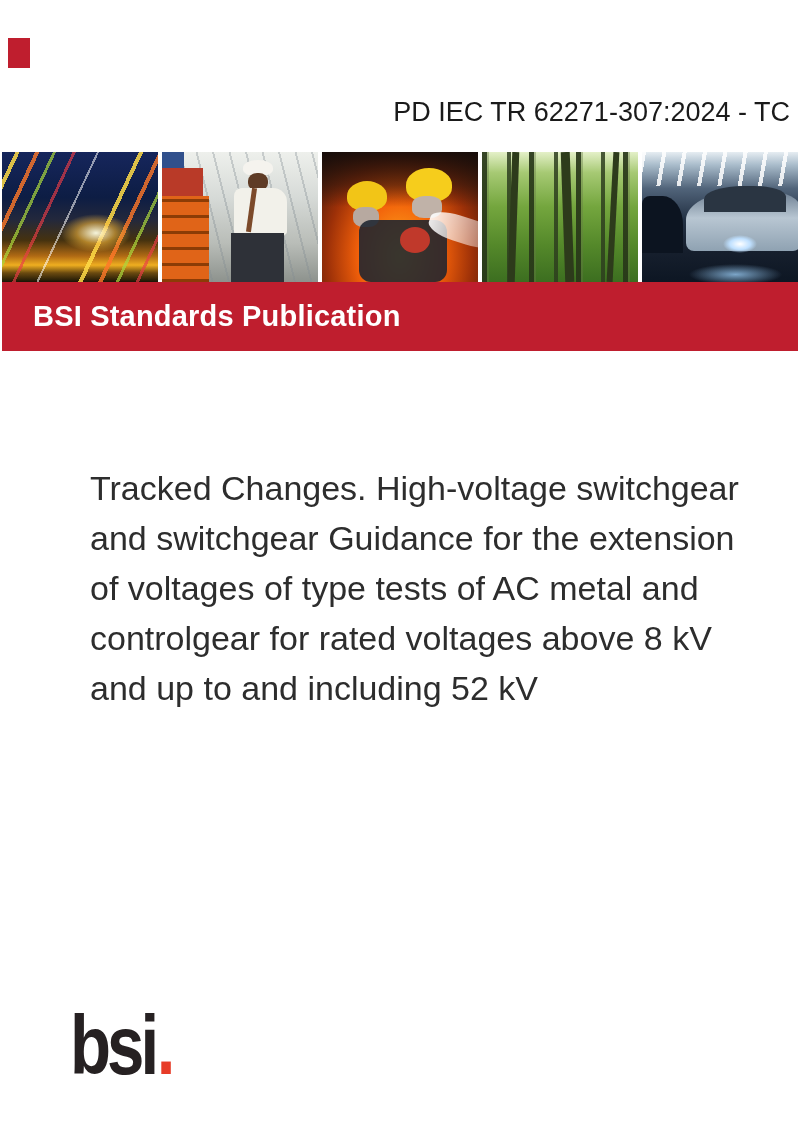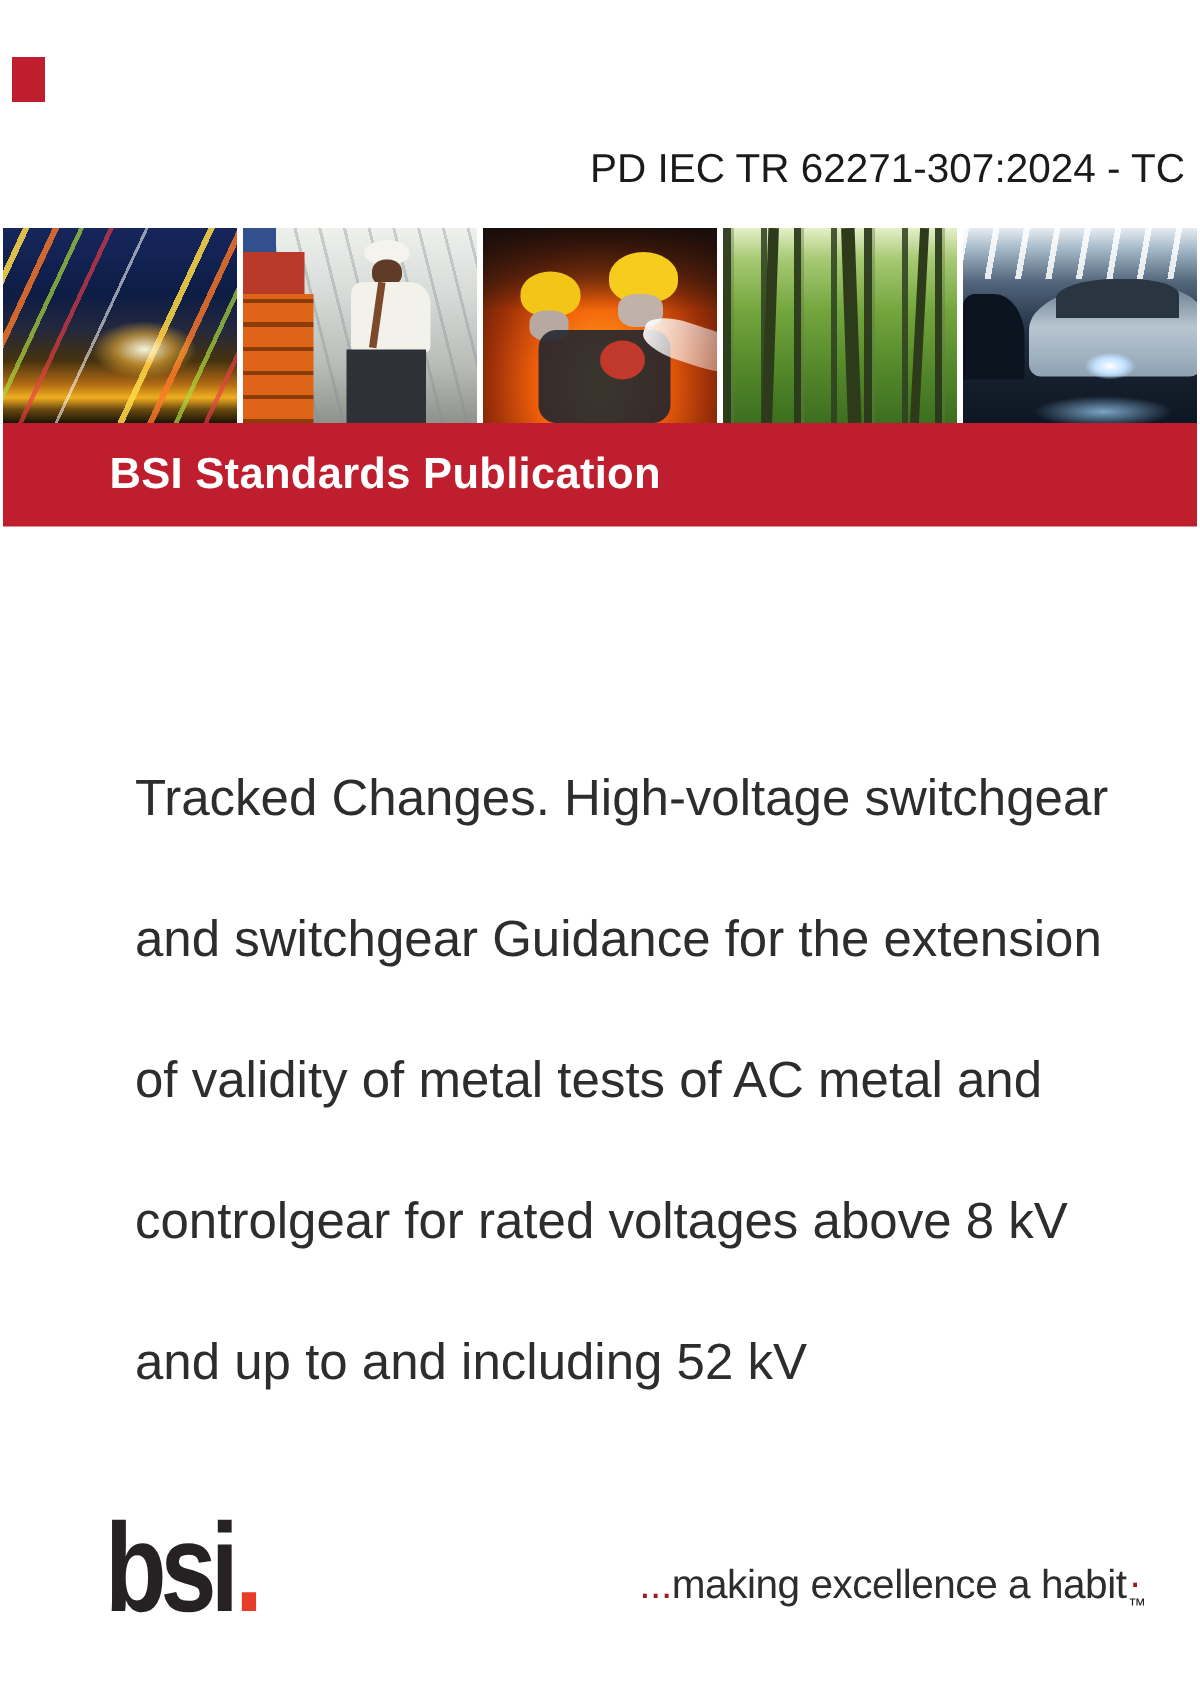--- a/index.html
+++ b/index.html
@@ -104,28 +104,28 @@
   .photo-car .light{position:absolute;left:52%;top:64%;width:34px;height:18px;border-radius:50%;
     background:radial-gradient(closest-side,#ffffff,#bfe0ff 60%,transparent 100%);}
   .photo-car .floor-glow{position:absolute;left:30%;top:86%;width:60%;height:16%;
     background:radial-gradient(closest-side,rgba(150,200,240,.8),transparent 100%);}
   
   .banner{
     position:absolute;top:282px;left:2px;width:796px;height:69px;
     background:#bf1e2e;display:flex;align-items:center;
   }
   .banner-label{
-    padding-left:71px;color:#ffffff;font-size:29px;font-weight:700;letter-spacing:.2px;
+    padding-left:31px;color:#ffffff;font-size:29px;font-weight:700;letter-spacing:.2px;
   }
   
   .doc-title{
     position:absolute;left:90px;top:463px;width:680px;
     font-size:34px;line-height:50px;color:#2d2d2d;letter-spacing:0;
   }
-  .doc-title .line{white-space:nowrap;margin-top:44px;}
+  .doc-title .line{white-space:nowrap;}
   
   .bsi-logo{
     position:absolute;left:70px;top:1003px;height:84px;
     font-size:84px;line-height:84px;font-weight:700;letter-spacing:-5px;color:#262122;
     transform:scaleX(.8);transform-origin:left center;
   }
   .bsi-logo .dot{color:#e73c28;letter-spacing:0;margin-left:2px;}
   .tagline{
     position:absolute;right:35px;top:1040px;
     font-size:27px;line-height:32px;color:#2d2d2d;letter-spacing:-.3px;
@@ -183,22 +183,21 @@
     </div>
   </div>
 
   <div class="banner">
     <div class="banner-label">BSI Standards Publication</div>
   </div>
 
   <div class="doc-title">
     <div class="line">Tracked Changes. High-voltage switchgear</div>
     <div class="line">and switchgear Guidance for the extension</div>
-    <div class="line">of validity of metal tests of AC metal and</div>
+    <div class="line">of voltages of type tests of AC metal and</div>
     <div class="line">controlgear for rated voltages above 8 kV</div>
     <div class="line">and up to and including 52 kV</div>
   </div>
 
   <div class="bsi-logo"><span>bsi</span><span class="dot">.</span></div>
 
-  <div class="tagline"><span class="red">...</span><span>making excellence a habit</span><span class="tm-wrap"><span class="period">.</span><span class="tm">™</span></span></div>
 
 </div>
 
 </body></html>

